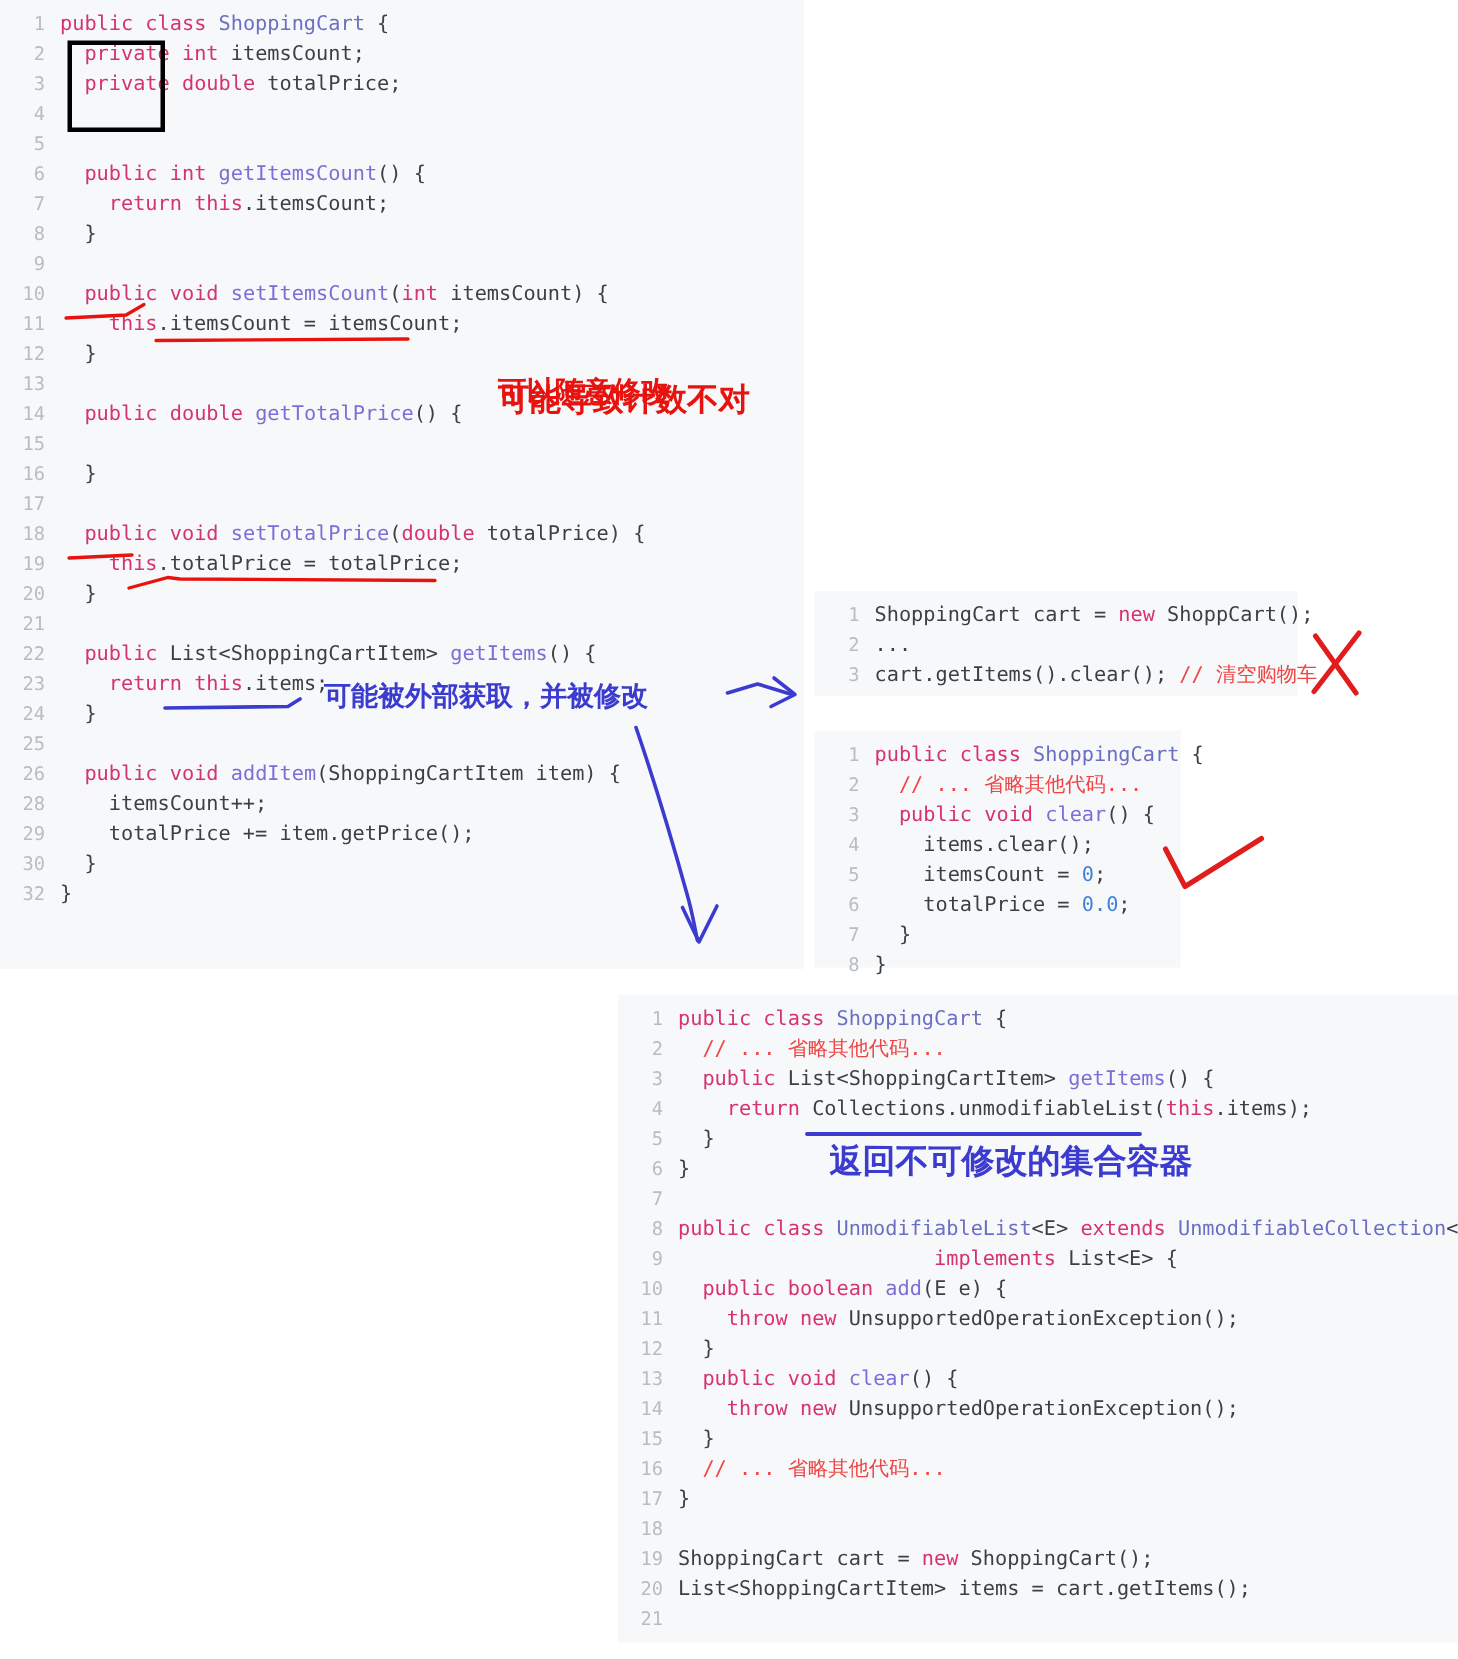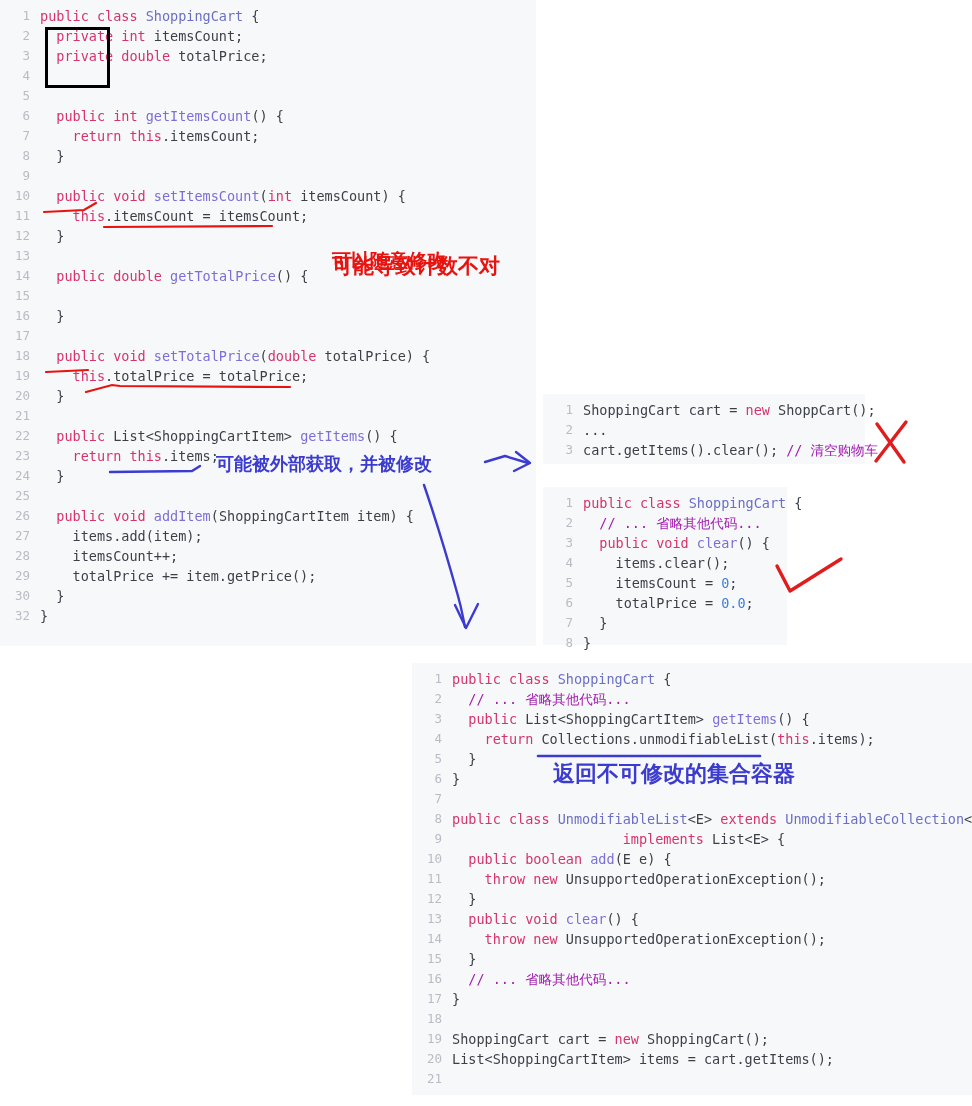--- a/index.html
+++ b/index.html
@@ -44,21 +44,21 @@
     color: #3b3f46;
     font-size: 13.5px;
     line-height: 20px;
   }
 
   
   .kw   { color: #d6336c; }        
   .typ  { color: #6b6fc4; }        
   .fn   { color: #7a6fd6; }        
   .num  { color: #3f7fd6; }        
-  .cmt  { color: #a21caf; }        
+  .cmt  { color: #ef4444; }        
   .pln  { color: #3b3f46; }
 
   
   #block-main      { left: 0px;   top: 0px;   width: 536px; height: 646px; }
   #block-misuse    { left: 543px; top: 394px; width: 322px; height: 70px;  }
   #block-clear     { left: 543px; top: 487px; width: 244px; height: 158px; }
   #block-unmod     { left: 412px; top: 663px; width: 560px; height: 432px; }
 
   
   #annotations {
@@ -116,21 +116,20 @@
     <div class="code-line"><span class="ln">17</span><span class="src"></span></div>
     <div class="code-line"><span class="ln">18</span><span class="src"><span class="pln">  </span><span class="kw">public</span><span class="pln"> </span><span class="kw">void</span><span class="pln"> </span><span class="fn">setTotalPrice</span><span class="pln">(</span><span class="kw">double</span><span class="pln"> totalPrice) {</span></span></div>
     <div class="code-line"><span class="ln">19</span><span class="src"><span class="pln">    </span><span class="kw">this</span><span class="pln">.totalPrice = totalPrice;</span></span></div>
     <div class="code-line"><span class="ln">20</span><span class="src"><span class="pln">  }</span></span></div>
     <div class="code-line"><span class="ln">21</span><span class="src"></span></div>
     <div class="code-line"><span class="ln">22</span><span class="src"><span class="pln">  </span><span class="kw">public</span><span class="pln"> List&lt;ShoppingCartItem&gt; </span><span class="fn">getItems</span><span class="pln">() {</span></span></div>
     <div class="code-line"><span class="ln">23</span><span class="src"><span class="pln">    </span><span class="kw">return</span><span class="pln"> </span><span class="kw">this</span><span class="pln">.items;</span></span></div>
     <div class="code-line"><span class="ln">24</span><span class="src"><span class="pln">  }</span></span></div>
     <div class="code-line"><span class="ln">25</span><span class="src"></span></div>
     <div class="code-line"><span class="ln">26</span><span class="src"><span class="pln">  </span><span class="kw">public</span><span class="pln"> </span><span class="kw">void</span><span class="pln"> </span><span class="fn">addItem</span><span class="pln">(ShoppingCartItem item) {</span></span></div>
-    <div class="code-line"><span class="ln">27</span><span class="src"><span class="pln">    items.add(item);</span></span></div>
     <div class="code-line"><span class="ln">28</span><span class="src"><span class="pln">    itemsCount++;</span></span></div>
     <div class="code-line"><span class="ln">29</span><span class="src"><span class="pln">    totalPrice += item.getPrice();</span></span></div>
     <div class="code-line"><span class="ln">30</span><span class="src"><span class="pln">  }</span></span></div>
     <div class="code-line"><span class="ln">32</span><span class="src"><span class="pln">}</span></span></div>
   </div>
 
 <div class="codeblock" id="block-misuse">
     <div class="code-line"><span class="ln">1</span><span class="src"><span class="pln">ShoppingCart cart = </span><span class="kw">new</span><span class="pln"> ShoppCart();</span></span></div>
     <div class="code-line"><span class="ln">2</span><span class="src"><span class="pln">...</span></span></div>
     <div class="code-line"><span class="ln">3</span><span class="src"><span class="pln">cart.getItems().clear(); </span><span class="cmt">// 清空购物车</span></span></div>

